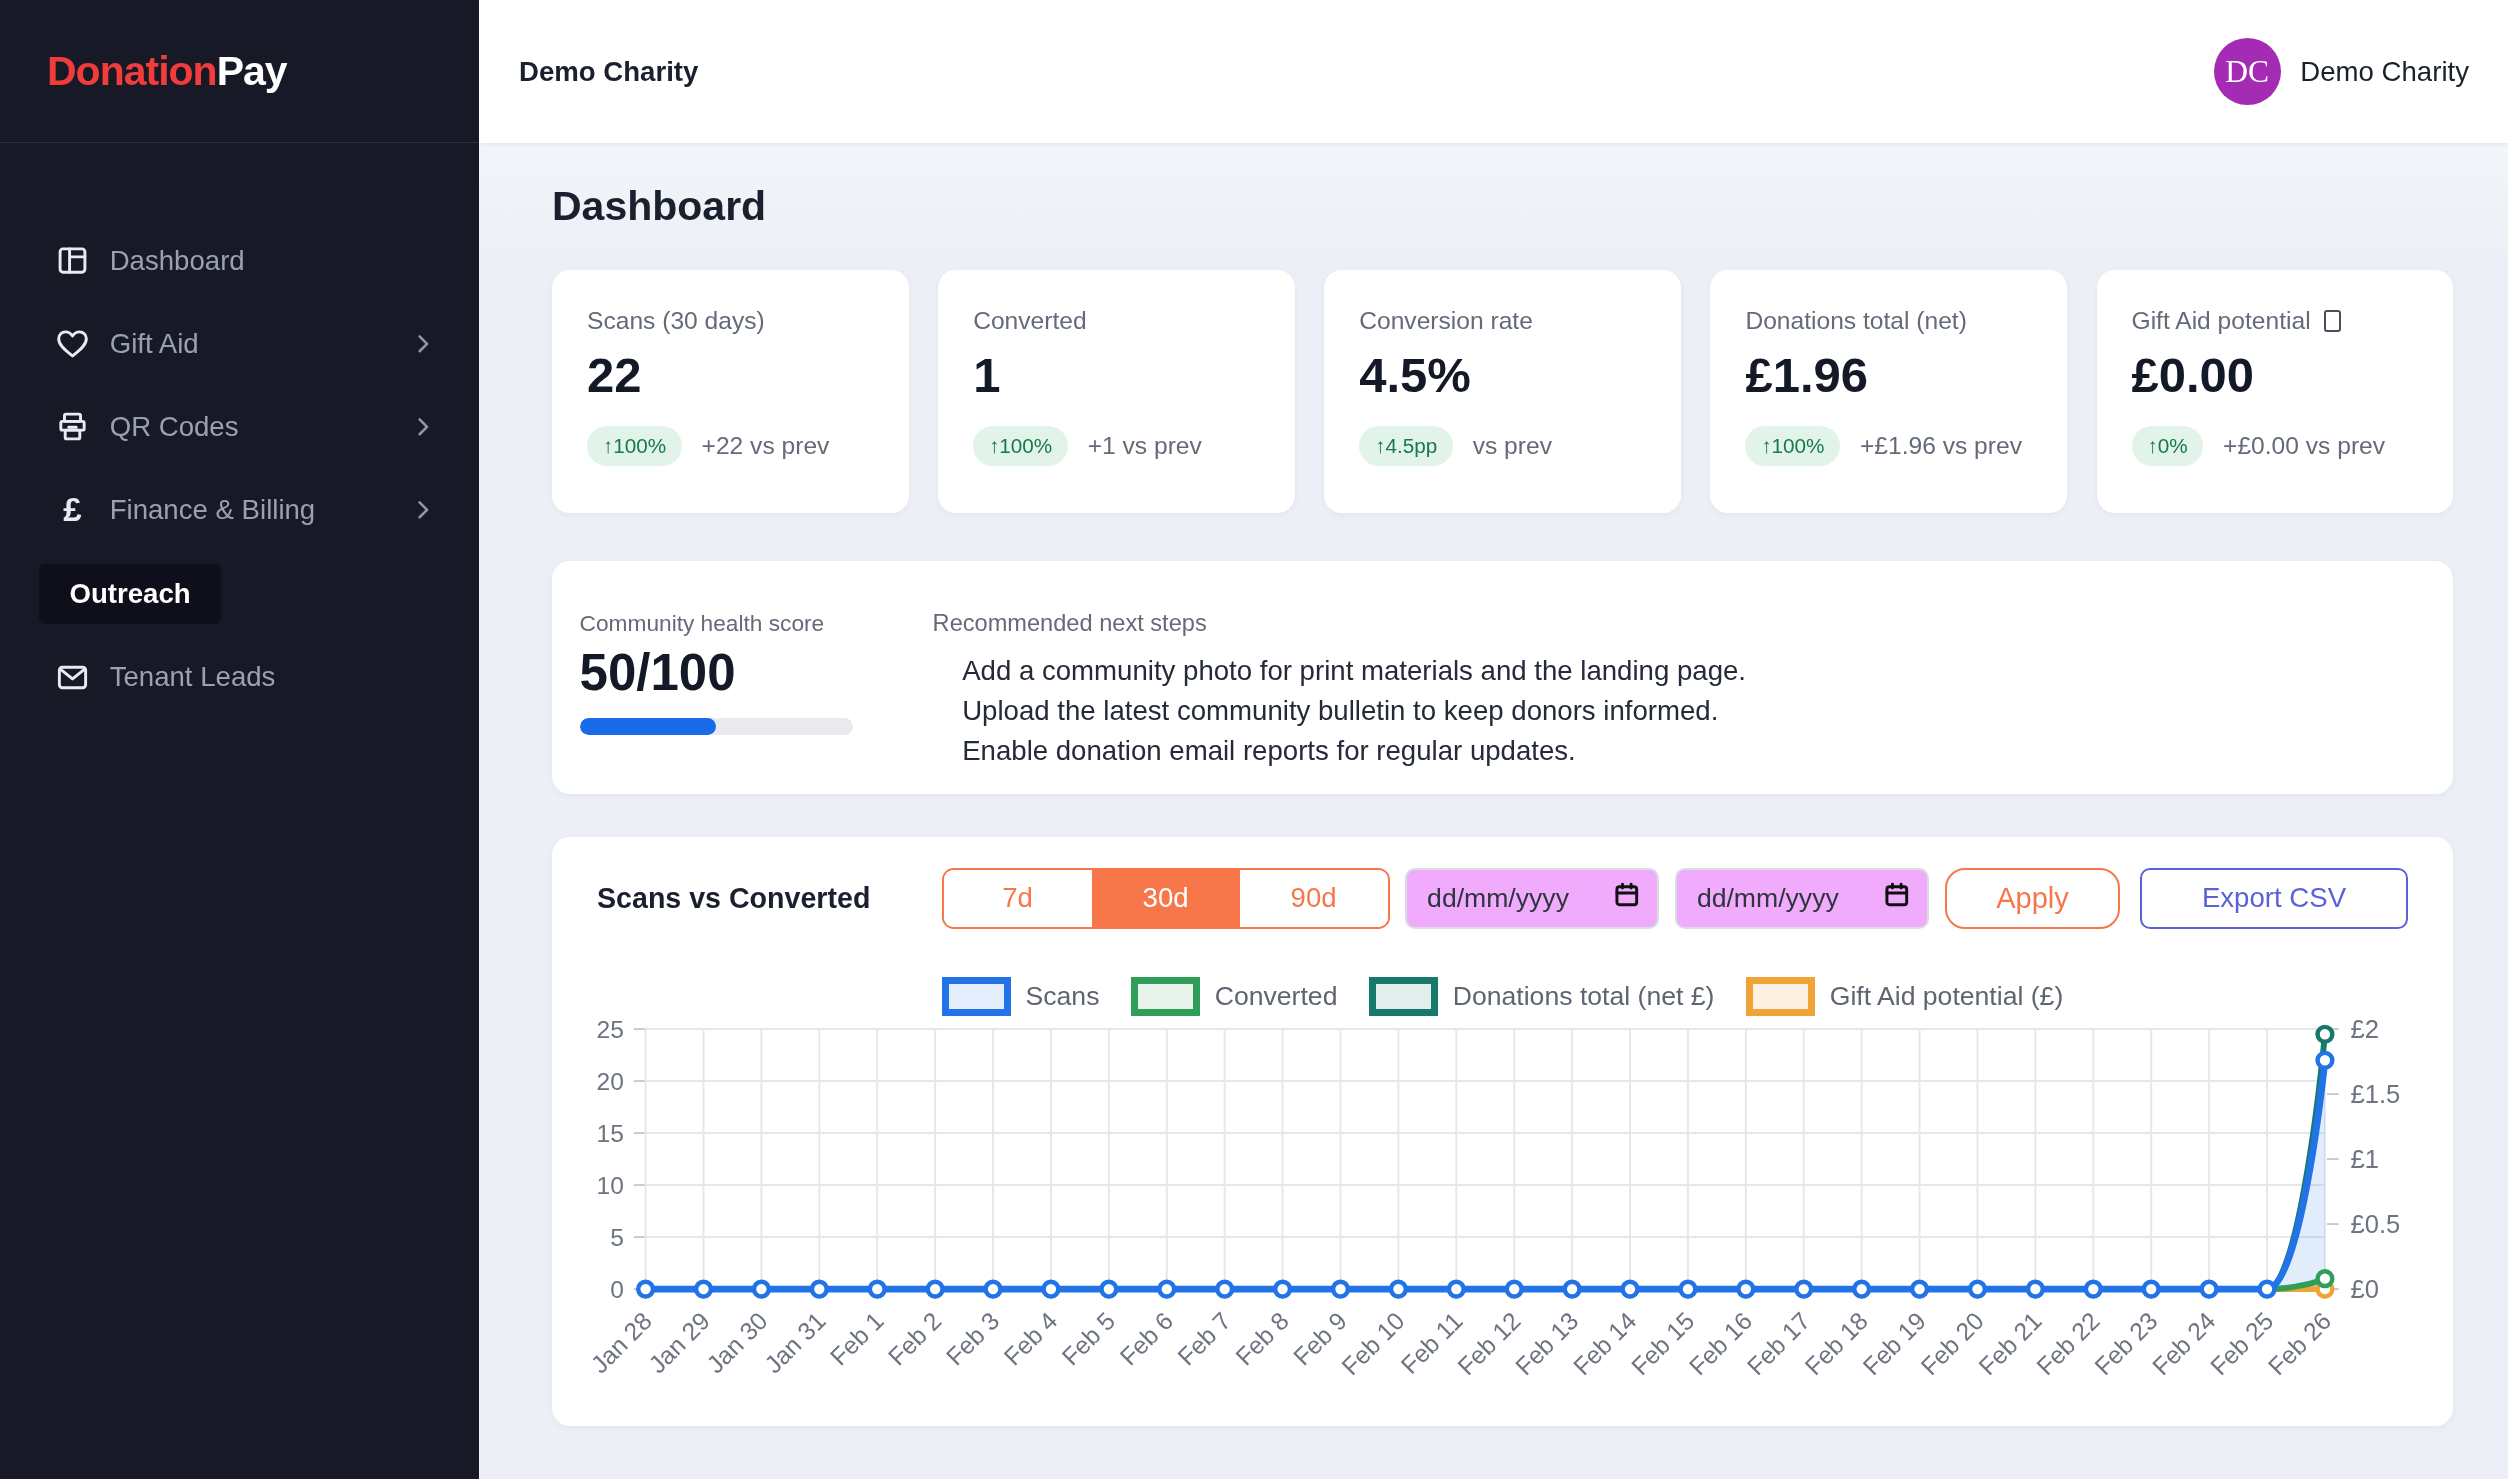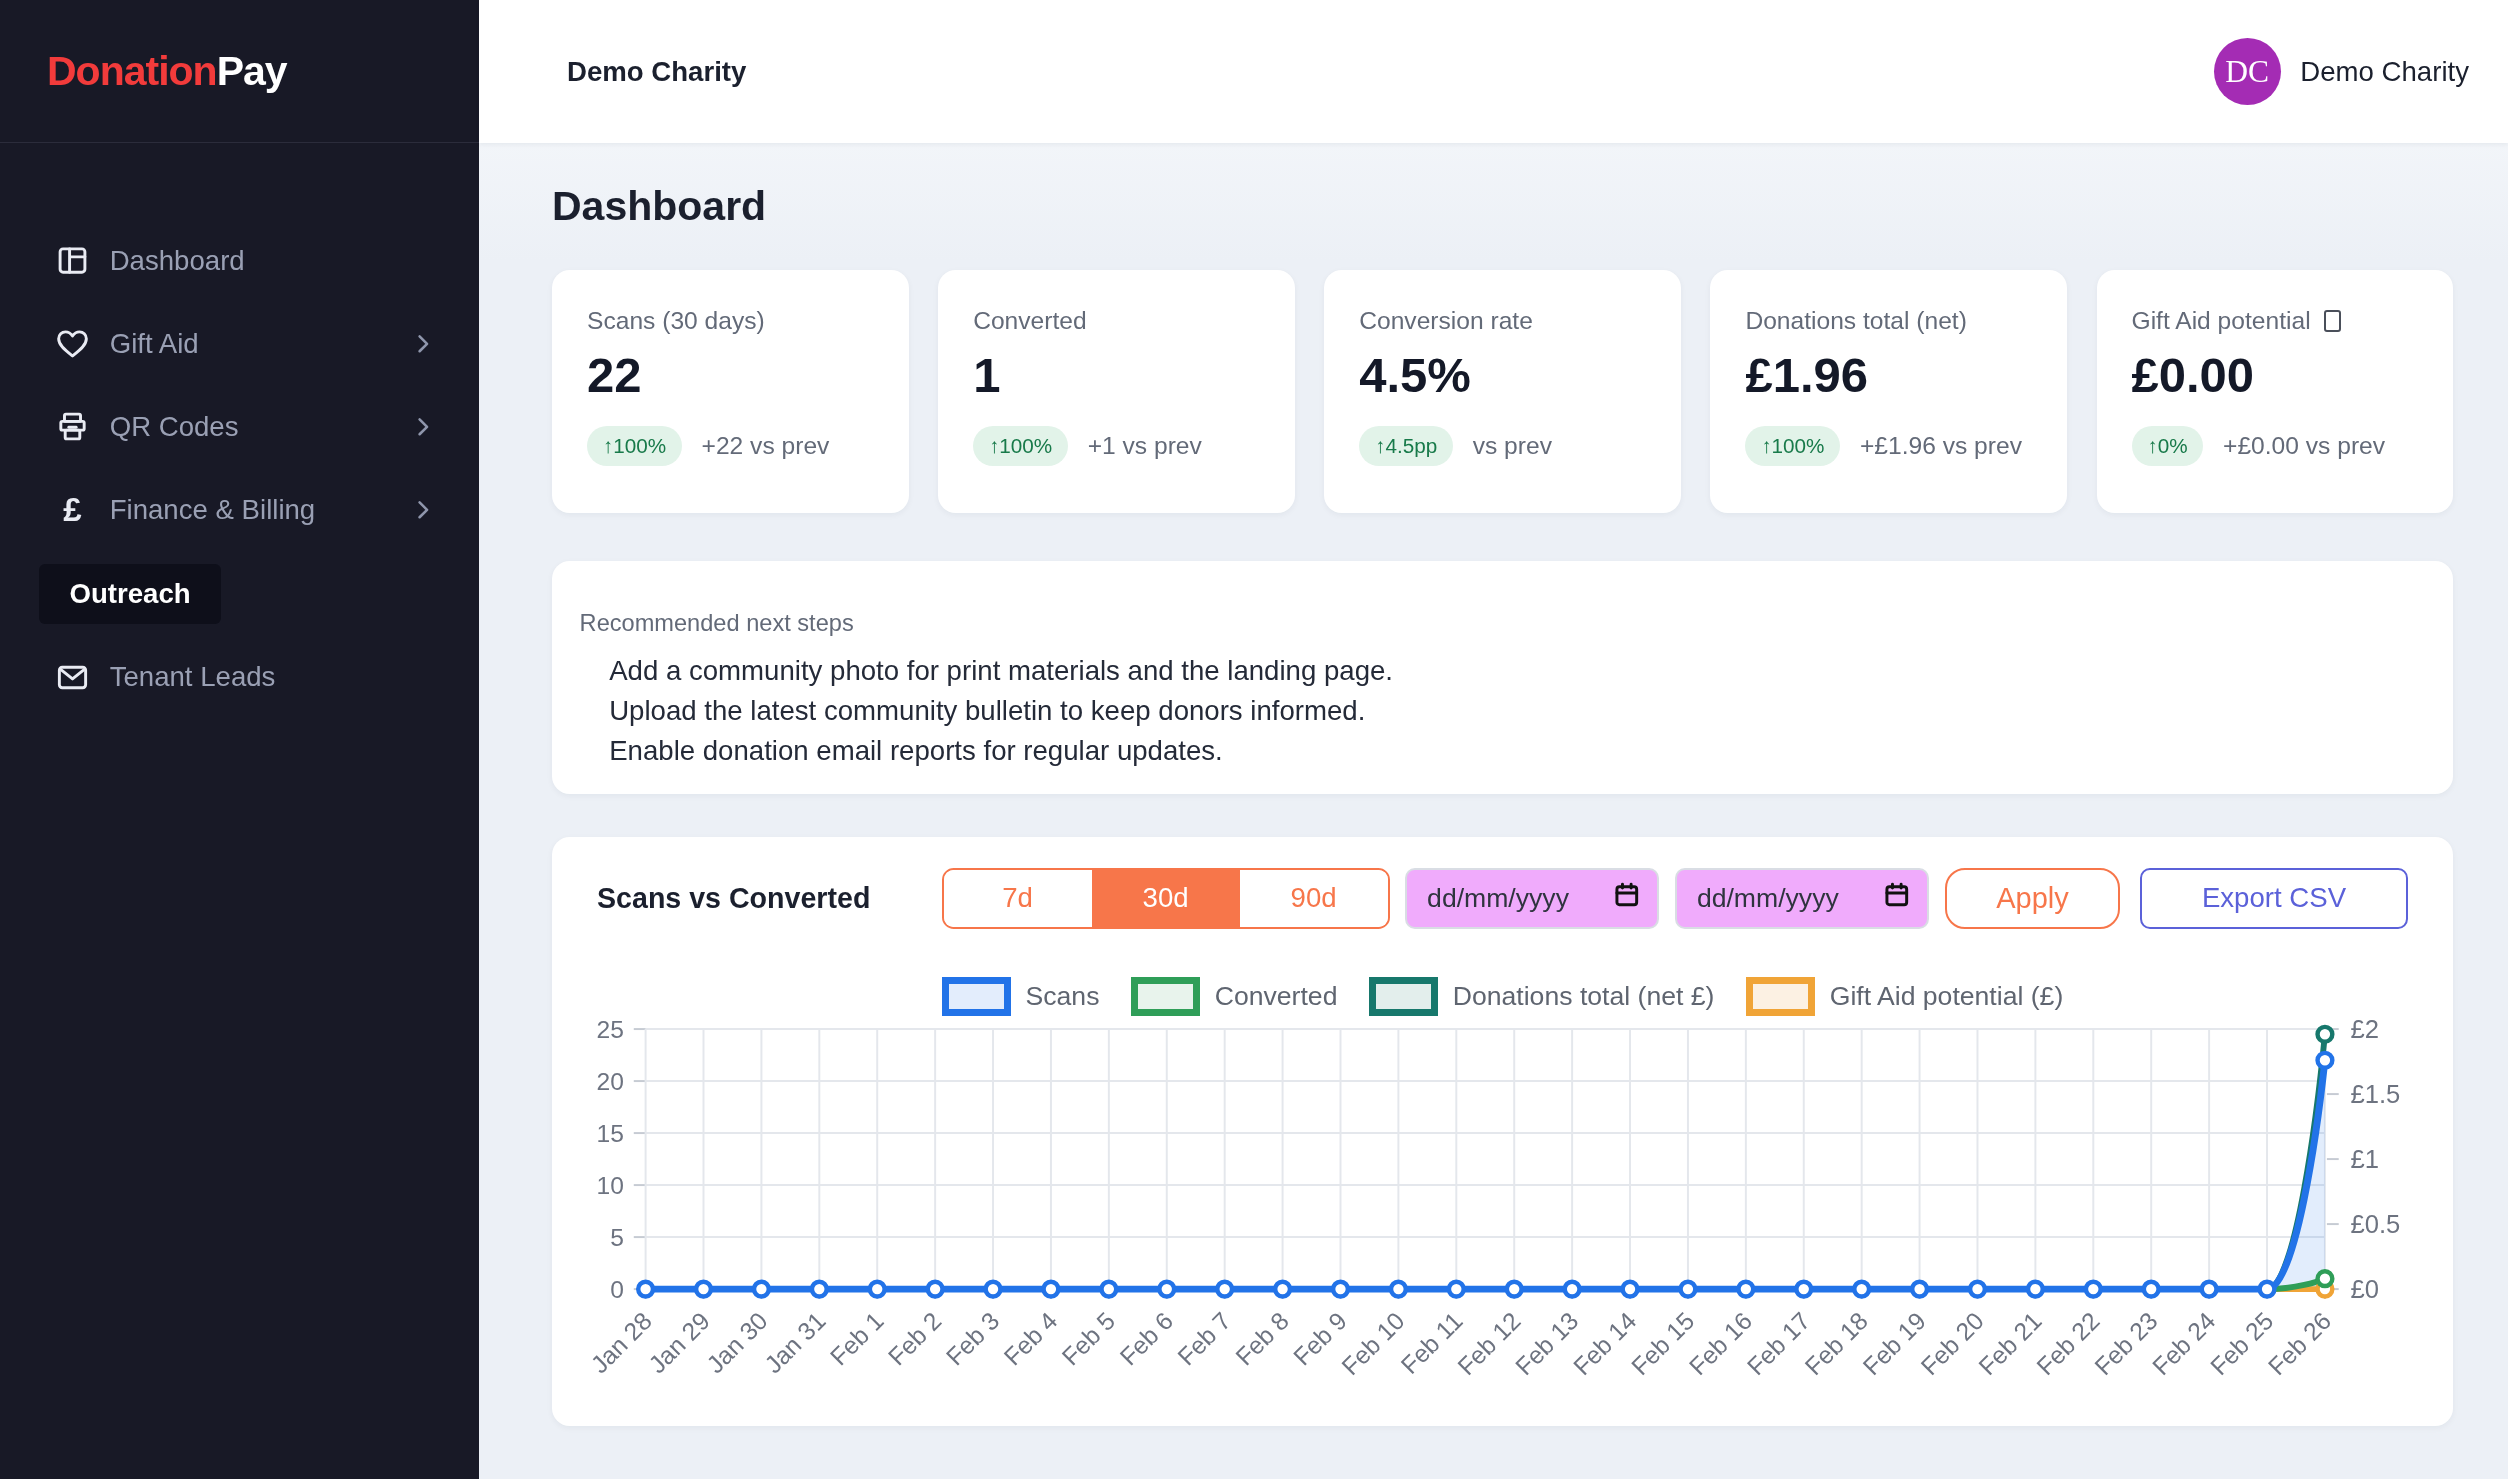--- a/index.html
+++ b/index.html
@@ -28,21 +28,21 @@
   .nav-chevron { margin-left:auto; color:#8f96ac; display:flex; }
   .nav-chevron svg { width:25.6px; height:25.6px; }
   .section-badge { margin:12.8px 0 0 39px; width:182px; height:60px; background:#0e0f1a;
                    border-radius:5.9px; color:#ffffff; font-weight:bold; font-size:27.6px;
                    display:flex; align-items:center; padding-left:30.5px; }
   .tenant-nav { margin-top:11.8px; }
 
   
   .main { flex:1; display:flex; flex-direction:column; min-width:0; }
   .topbar { height:143px; background:#ffffff; display:flex; align-items:center;
-            padding:0 39px 0 88px; box-shadow:0 2px 3.9px rgba(20,30,60,.05); position:relative; z-index:3; }
+            padding:0 39px 0 40px; box-shadow:0 2px 3.9px rgba(20,30,60,.05); position:relative; z-index:3; }
   .topbar-title { font-size:27.6px; font-weight:bold; color:#1b202e; }
   .topbar-user { margin-left:auto; display:flex; align-items:center; gap:19.7px; cursor:pointer; }
   .avatar { width:67px; height:67px; border-radius:50%; background:var(--avatar-purple,#a42cb4);
             color:#fff; font-family:"Liberation Serif", serif; font-size:31.5px;
             display:flex; align-items:center; justify-content:center; }
   .user-name { font-size:27.6px; color:#1b202e; }
 
   .content { flex:1; padding:0 55px 0 73px; background:linear-gradient(#f2f5f9, #ecf0f6 118px); }
   h1.page-title { margin:39px 0 0; font-size:41px; line-height:49px; font-weight:600; color:#1b202e; }
 
@@ -232,20 +232,27 @@
             </div>
             <div class="stat-value">£0.00</div>
             <div class="stat-delta">
               <span class="badge">↑0%</span>
               <span class="delta-text">+£0.00 vs prev</span>
             </div>
           </article>
         </div>
 
       <section class="health-card">
+        <div class="health-left">
+          <div class="h-label">Community health score</div>
+          <div class="h-score">50/100</div>
+          <div class="h-bar">
+            <div class="h-fill" id="health-fill" style="width: 50%;"></div>
+          </div>
+        </div>
         <div class="health-right">
           <div class="steps-label">Recommended next steps</div>
           <ul class="steps-list" id="steps-list">
               <li>Add a community photo for print materials and the landing page.</li>
               <li>Upload the latest community bulletin to keep donors informed.</li>
               <li>Enable donation email reports for regular updates.</li>
             </ul>
         </div>
       </section>
 

